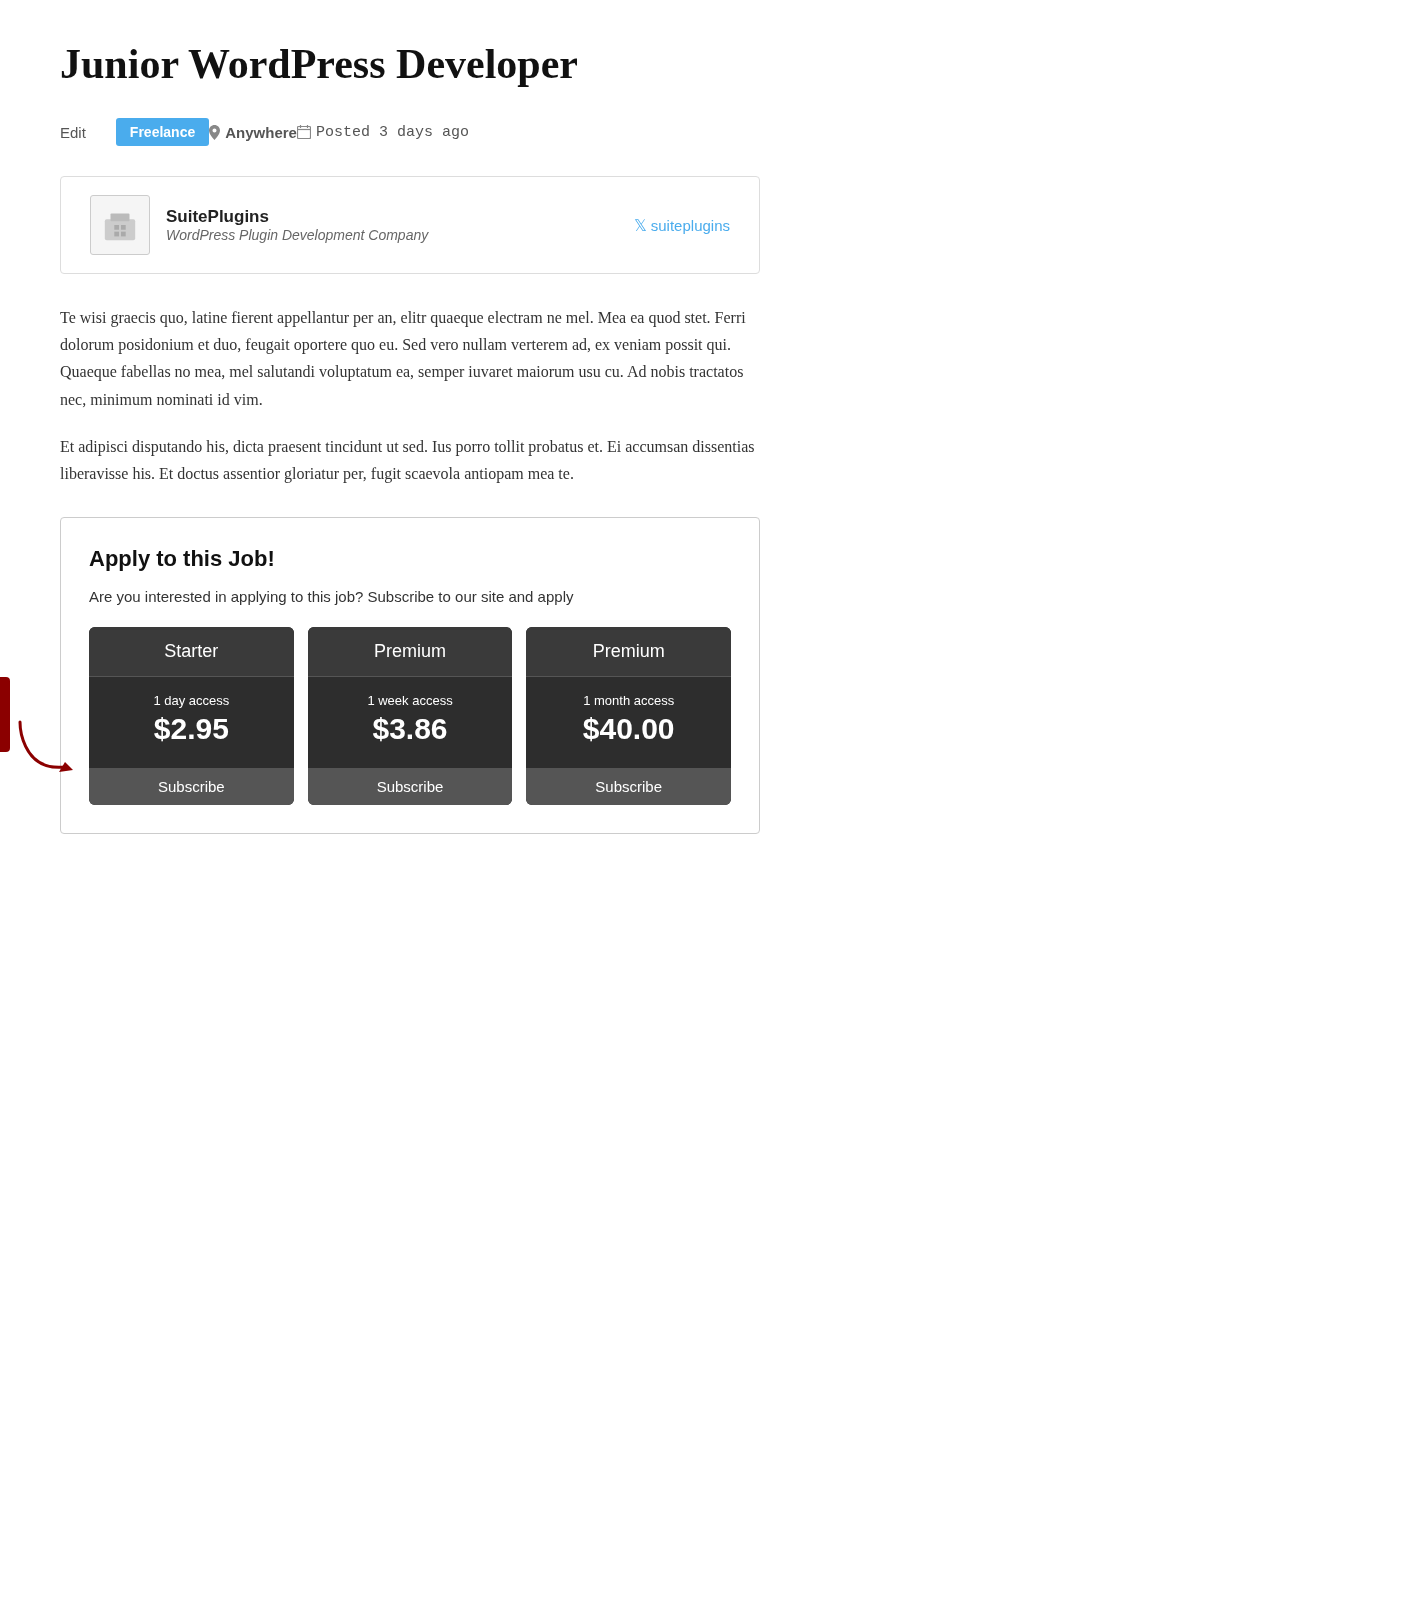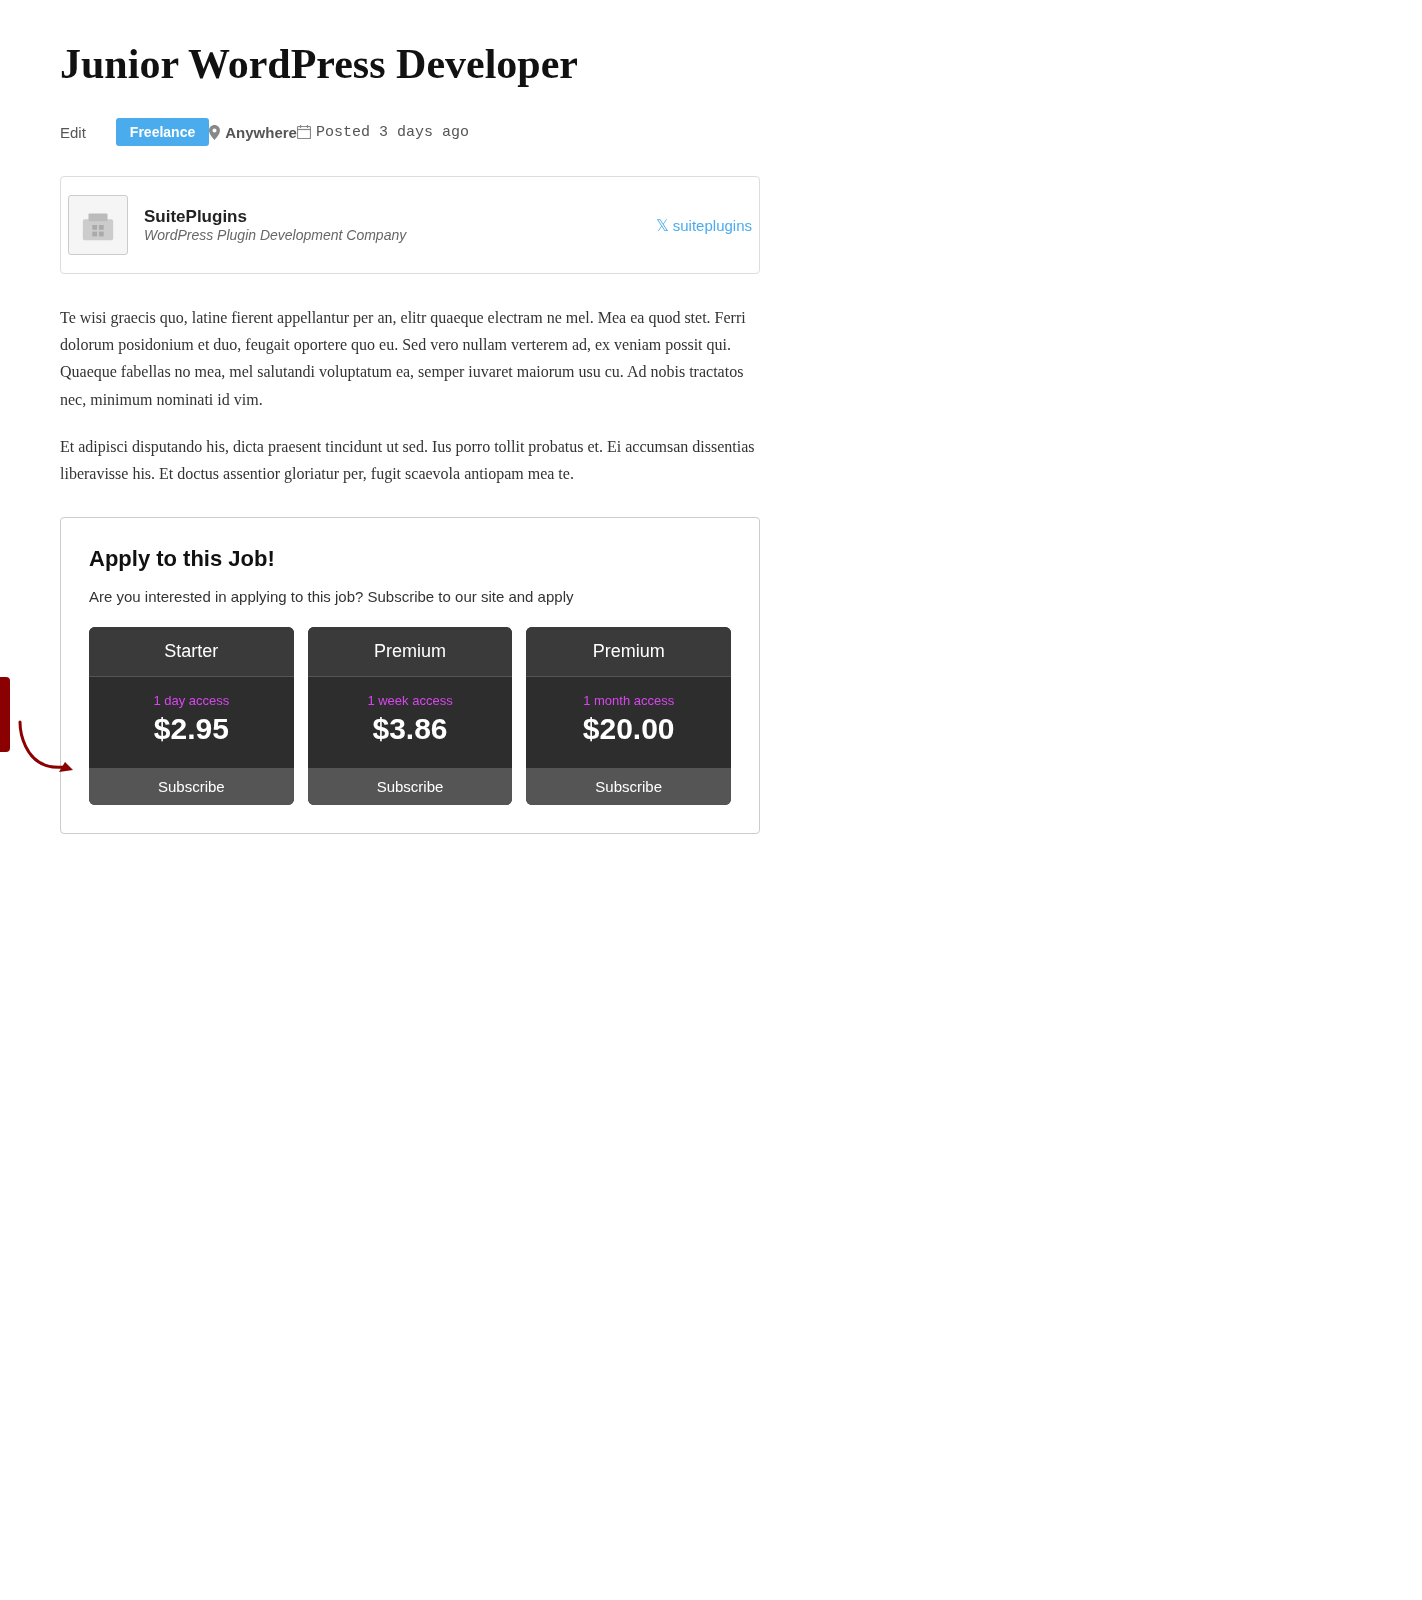--- a/index.html
+++ b/index.html
@@ -59,21 +59,21 @@
       align-items: center;
       gap: 5px;
       color: #555;
       font-size: 15px;
       font-family: Liberation Mono, monospace;
     }
 
     .company-card {
       border: 1px solid #ddd;
       border-radius: 4px;
-      padding: 18px 7px;
+      padding: 18px 29px;
       display: flex;
       align-items: center;
       margin-bottom: 30px;
       max-width: 700px;
     }
 
     .company-logo {
       width: 60px;
       height: 60px;
       border: 1px solid #ccc;
@@ -185,21 +185,21 @@
     }
 
     .plan-body {
       padding: 16px 10px 10px;
       text-align: center;
       flex: 1;
     }
 
     .plan-access {
       font-size: 13px;
-      color: #d946ef;
+      color: #ffffff;
       font-family: Arial, sans-serif;
       margin-bottom: 4px;
     }
 
     .plan-price {
       font-size: 30px;
       font-weight: 700;
       font-family: Arial, sans-serif;
       color: #fff;
       margin-bottom: 12px;
@@ -321,19 +321,19 @@
       <div class="plan-body">
         <div class="plan-access">1 week access</div>
         <div class="plan-price">$3.86</div>
       </div>
       <button class="plan-subscribe">Subscribe</button>
     </div>
         <div class="plan-card">
       <div class="plan-header">Premium</div>
       <div class="plan-body">
         <div class="plan-access">1 month access</div>
-        <div class="plan-price">$20.00</div>
+        <div class="plan-price">$40.00</div>
       </div>
       <button class="plan-subscribe">Subscribe</button>
     </div>
       </div>
   </div>
 </div>
 
 </body></html>

